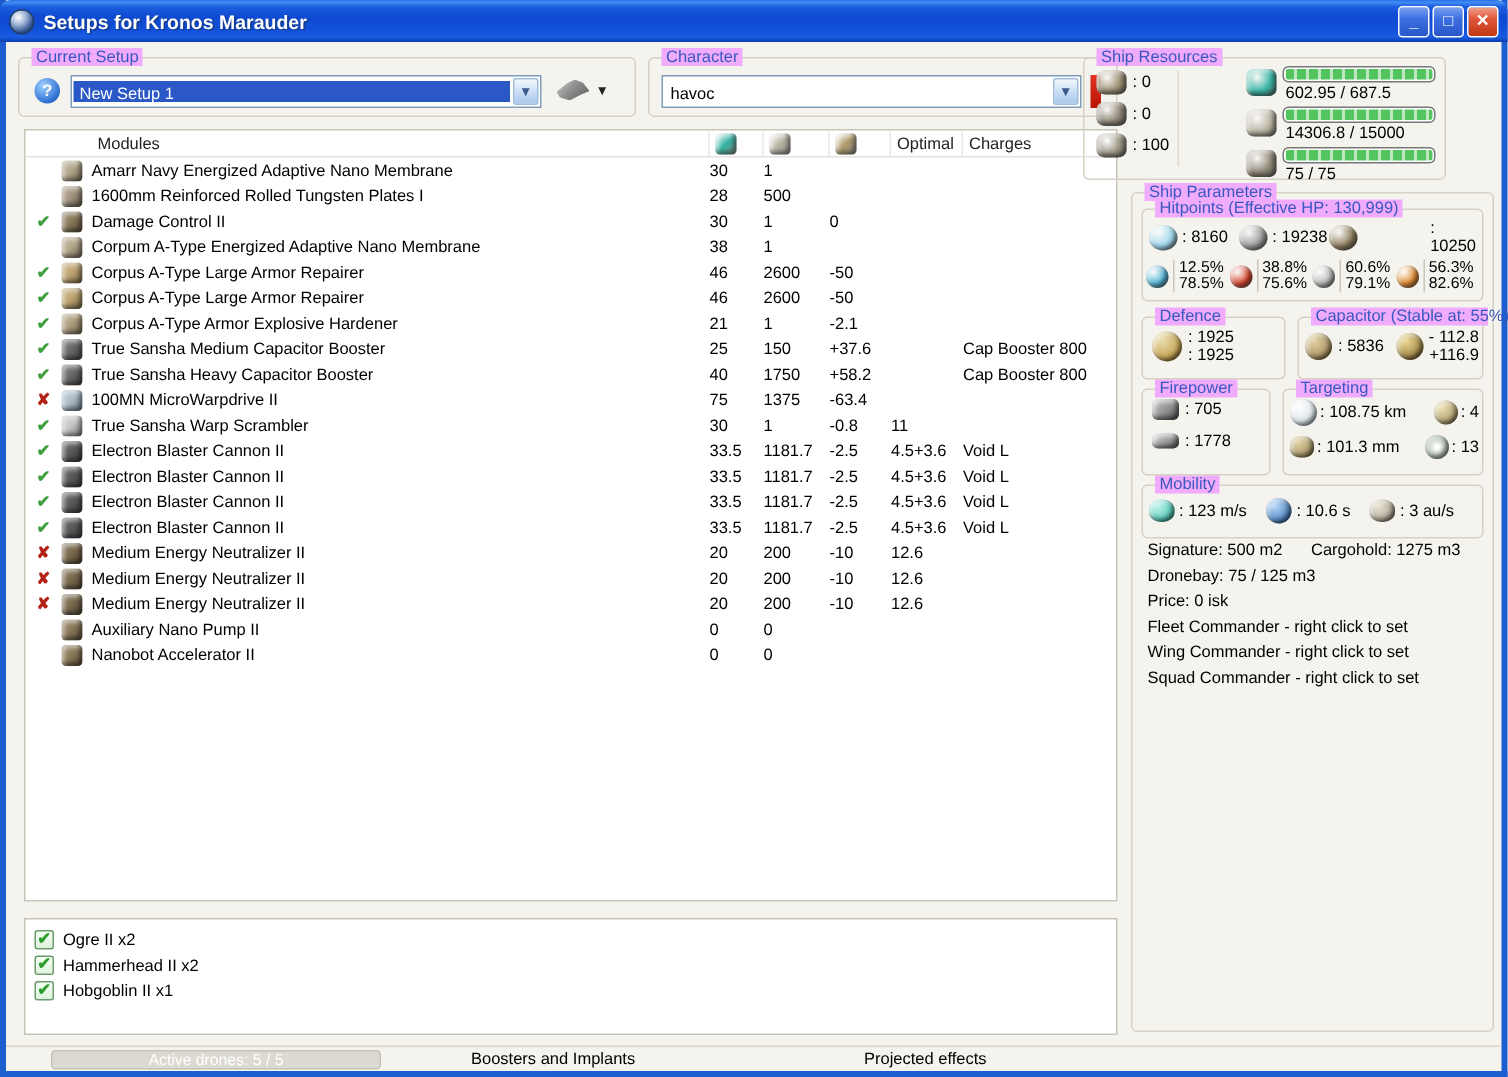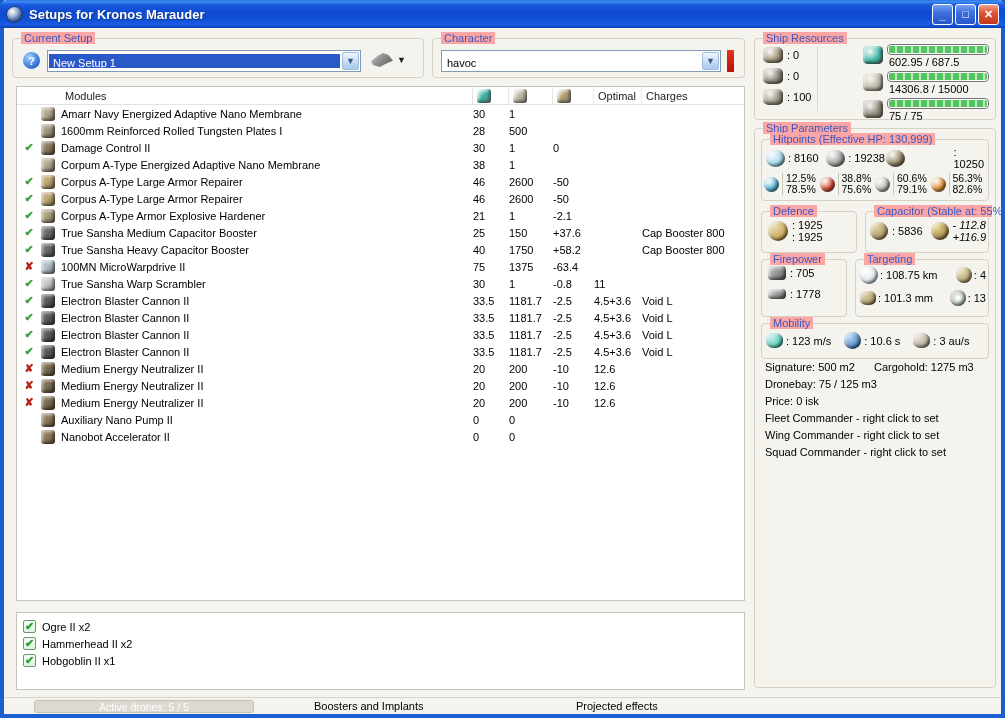--- a/index.html
+++ b/index.html
@@ -20,21 +20,21 @@
   .tb-btns { display:flex; gap:2px; }
   .tb-btn { width:21px; height:21px; border-radius:3px; border:1px solid #fff;
     display:flex; align-items:center; justify-content:center; color:#fff; font-weight:bold; font-size:11px;
     background:linear-gradient(180deg,#7ba1ef 0%,#3c6fe0 40%,#2857c8 100%); cursor:default; }
   .tb-btn.close { background:linear-gradient(180deg,#f0a08a 0%,#e0563a 40%,#c13814 100%); }
   .tb-btn .glyph { line-height:1; }
   .tb-btn.min .glyph { align-self:flex-end; margin-bottom:3px; }
 
   
   .gb { position:absolute; border:1px solid #d5d2c3; border-radius:4px; }
-  .gb-label { position:absolute; top:-7px; left:8px; background:#fca5a5; color:#3a58c0; padding:0 3px; font-size:11px; white-space:nowrap; }
+  .gb-label { position:absolute; top:-7px; left:8px; background:#f0abfc; color:#3a58c0; padding:0 3px; font-size:11px; white-space:nowrap; }
 
   
   .help-icon { position:absolute; left:10px; top:13px; width:17px; height:17px; border-radius:50%;
     background:radial-gradient(circle at 35% 30%,#9fd0ff,#2d6fd0 70%,#184a9a); color:#fff; font-weight:bold;
     display:flex; align-items:center; justify-content:center; font-size:11px; }
   .combo { position:absolute; height:22px; background:#fff; border:1px solid #7f9db9; display:flex; align-items:center; }
   .combo .val { flex:1; padding:0 4px; height:14px; line-height:18px; margin:1px; }
   .combo .val.sel { background:#2a58c6; color:#fff; }
   .combo .drop { width:17px; height:18px; margin:1px; border:1px solid #9ebcdc; border-radius:2px;
     background:linear-gradient(180deg,#f2f8fd,#c3d9f3 60%,#aac9ee); display:flex; align-items:center; justify-content:center;
@@ -382,21 +382,21 @@
         </div>
       </div>
     </div>
 
   <div class="statusbar">
     <div class="active-drones">Active drones: 5 / 5</div>
     <div class="sb-label" style="left:310px;">Boosters and Implants</div>
     <div class="sb-label" style="left:572px;">Projected effects</div>
   </div>
 
-  <div class="gb" style="left:750px; top:38px; width:242px; height:82px;">
+  <div class="gb" style="left:718px; top:38px; width:242px; height:82px;">
     <span class="gb-label">Ship Resources</span>
     <div class="res-left" id="res-slots">
         <div class="res-slot">
           <span class="icon" style="width: 20px; height: 16px; border-radius: 30%; background: radial-gradient(circle at 35% 30%, rgba(255, 255, 255, 0.533), rgb(154, 143, 114) 55%, rgba(0, 0, 0, 0.533));"></span>
           <span>: 0</span>
         </div>
         <div class="res-slot">
           <span class="icon" style="width: 20px; height: 16px; border-radius: 30%; background: radial-gradient(circle at 35% 30%, rgba(255, 255, 255, 0.533), rgb(139, 130, 114) 55%, rgba(0, 0, 0, 0.533));"></span>
           <span>: 0</span>
         </div>
@@ -483,21 +483,21 @@
         <span class="stack2"><span>: 1925</span><br><span>: 1925</span></span>
       </div>
     </div>
 
     <div class="gb" style="left:110px; top:82px; width:124px; height:42px;">
       <span class="gb-label" style="max-width:118px;">Capacitor (Stable at: 55%)</span>
       <div style="display:flex; padding:7px 2px 0 4px; gap:4px; align-items:center;">
         <span class="icon" style="width:18px;height:18px;background:radial-gradient(circle at 35% 30%, #e0d0a0, #b09a6a 60%, #5e4c28);"></span>
         <span>: 5836</span>
         <span class="icon" style="width:18px;height:18px; margin-left:auto; background:radial-gradient(circle at 35% 30%, #ead890, #a88e4e 60%, #584618);"></span>
-        <span class="stack2" style="text-align:right;font-style:italic;"><span>- 112.8</span><br><span>+116.9</span></span>
+        <span class="stack2" style="text-align:right;"><span>- 112.8</span><br><span>+116.9</span></span>
       </div>
     </div>
 
     <div class="gb" style="left:6px; top:130px; width:86px; height:58px;">
       <span class="gb-label">Firepower</span>
       <div class="kv" style="padding:6px 0 0 6px;">
         <span class="icon" style="width:18px;height:14px;border-radius:4px;background:linear-gradient(135deg,#cfcfcf,#8f8f8f 55%,#4e4e4e);"></span>
         <span>: 705</span>
       </div>
       <div class="kv" style="padding:8px 0 0 6px;">

